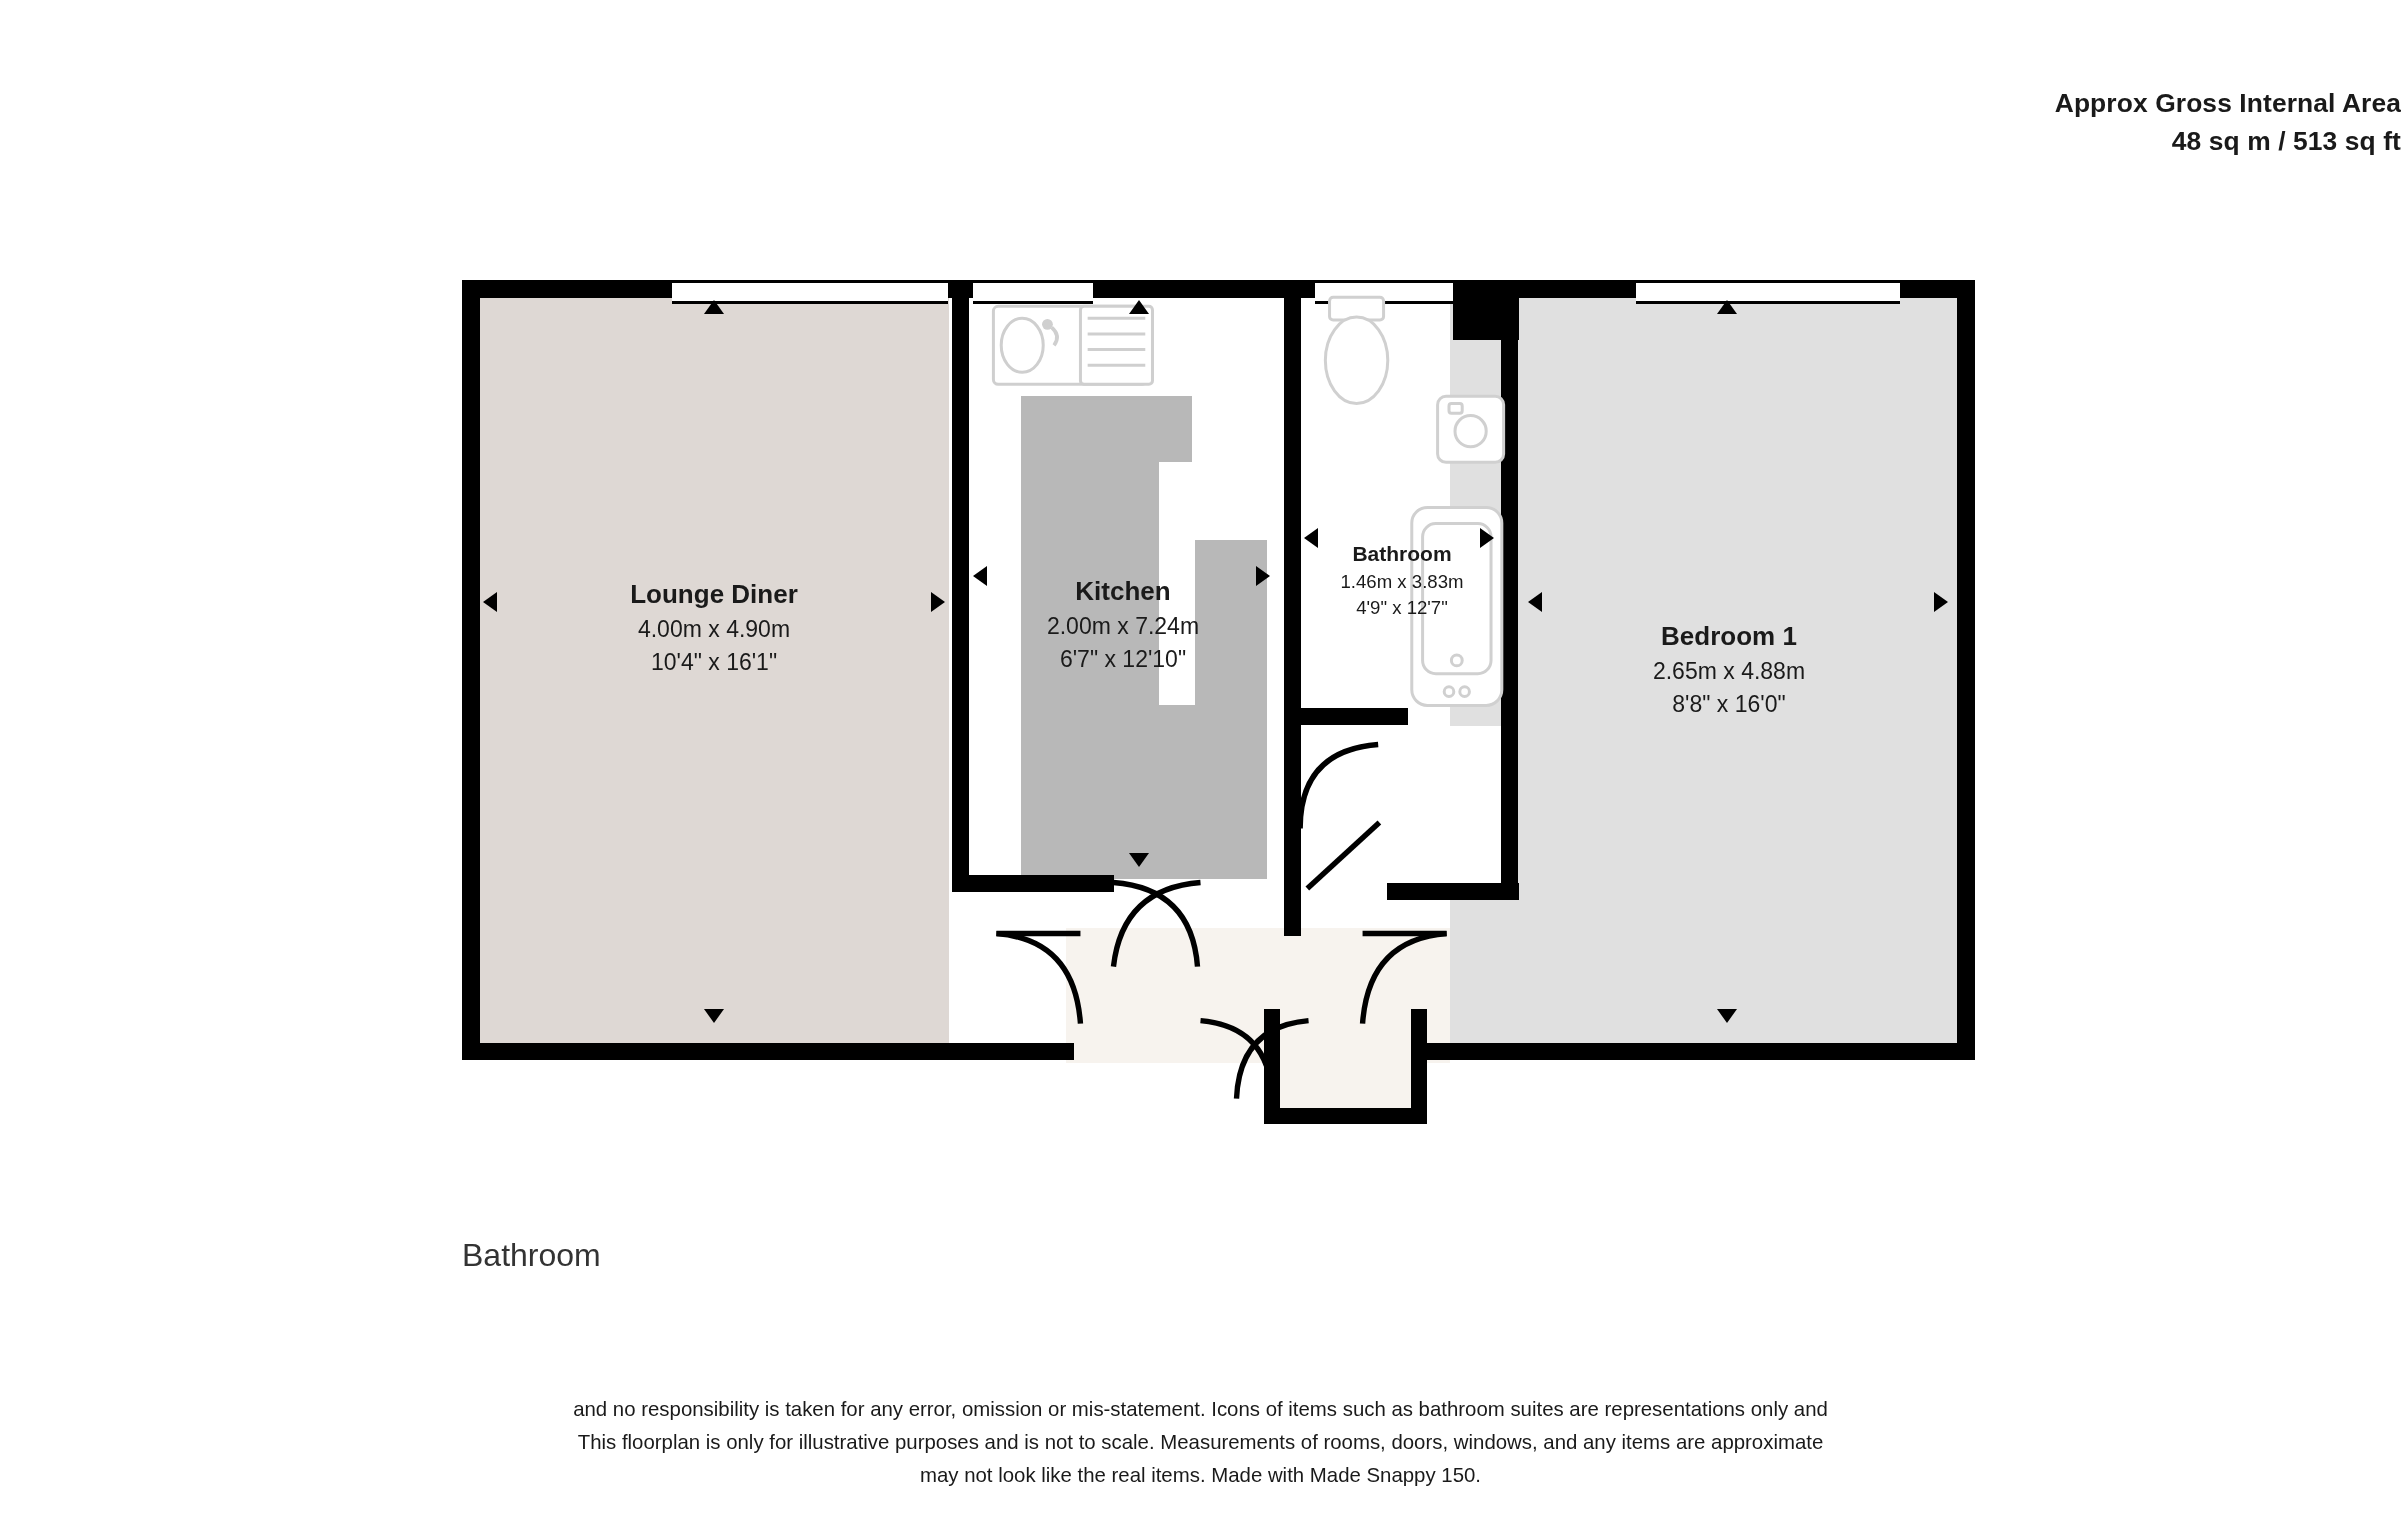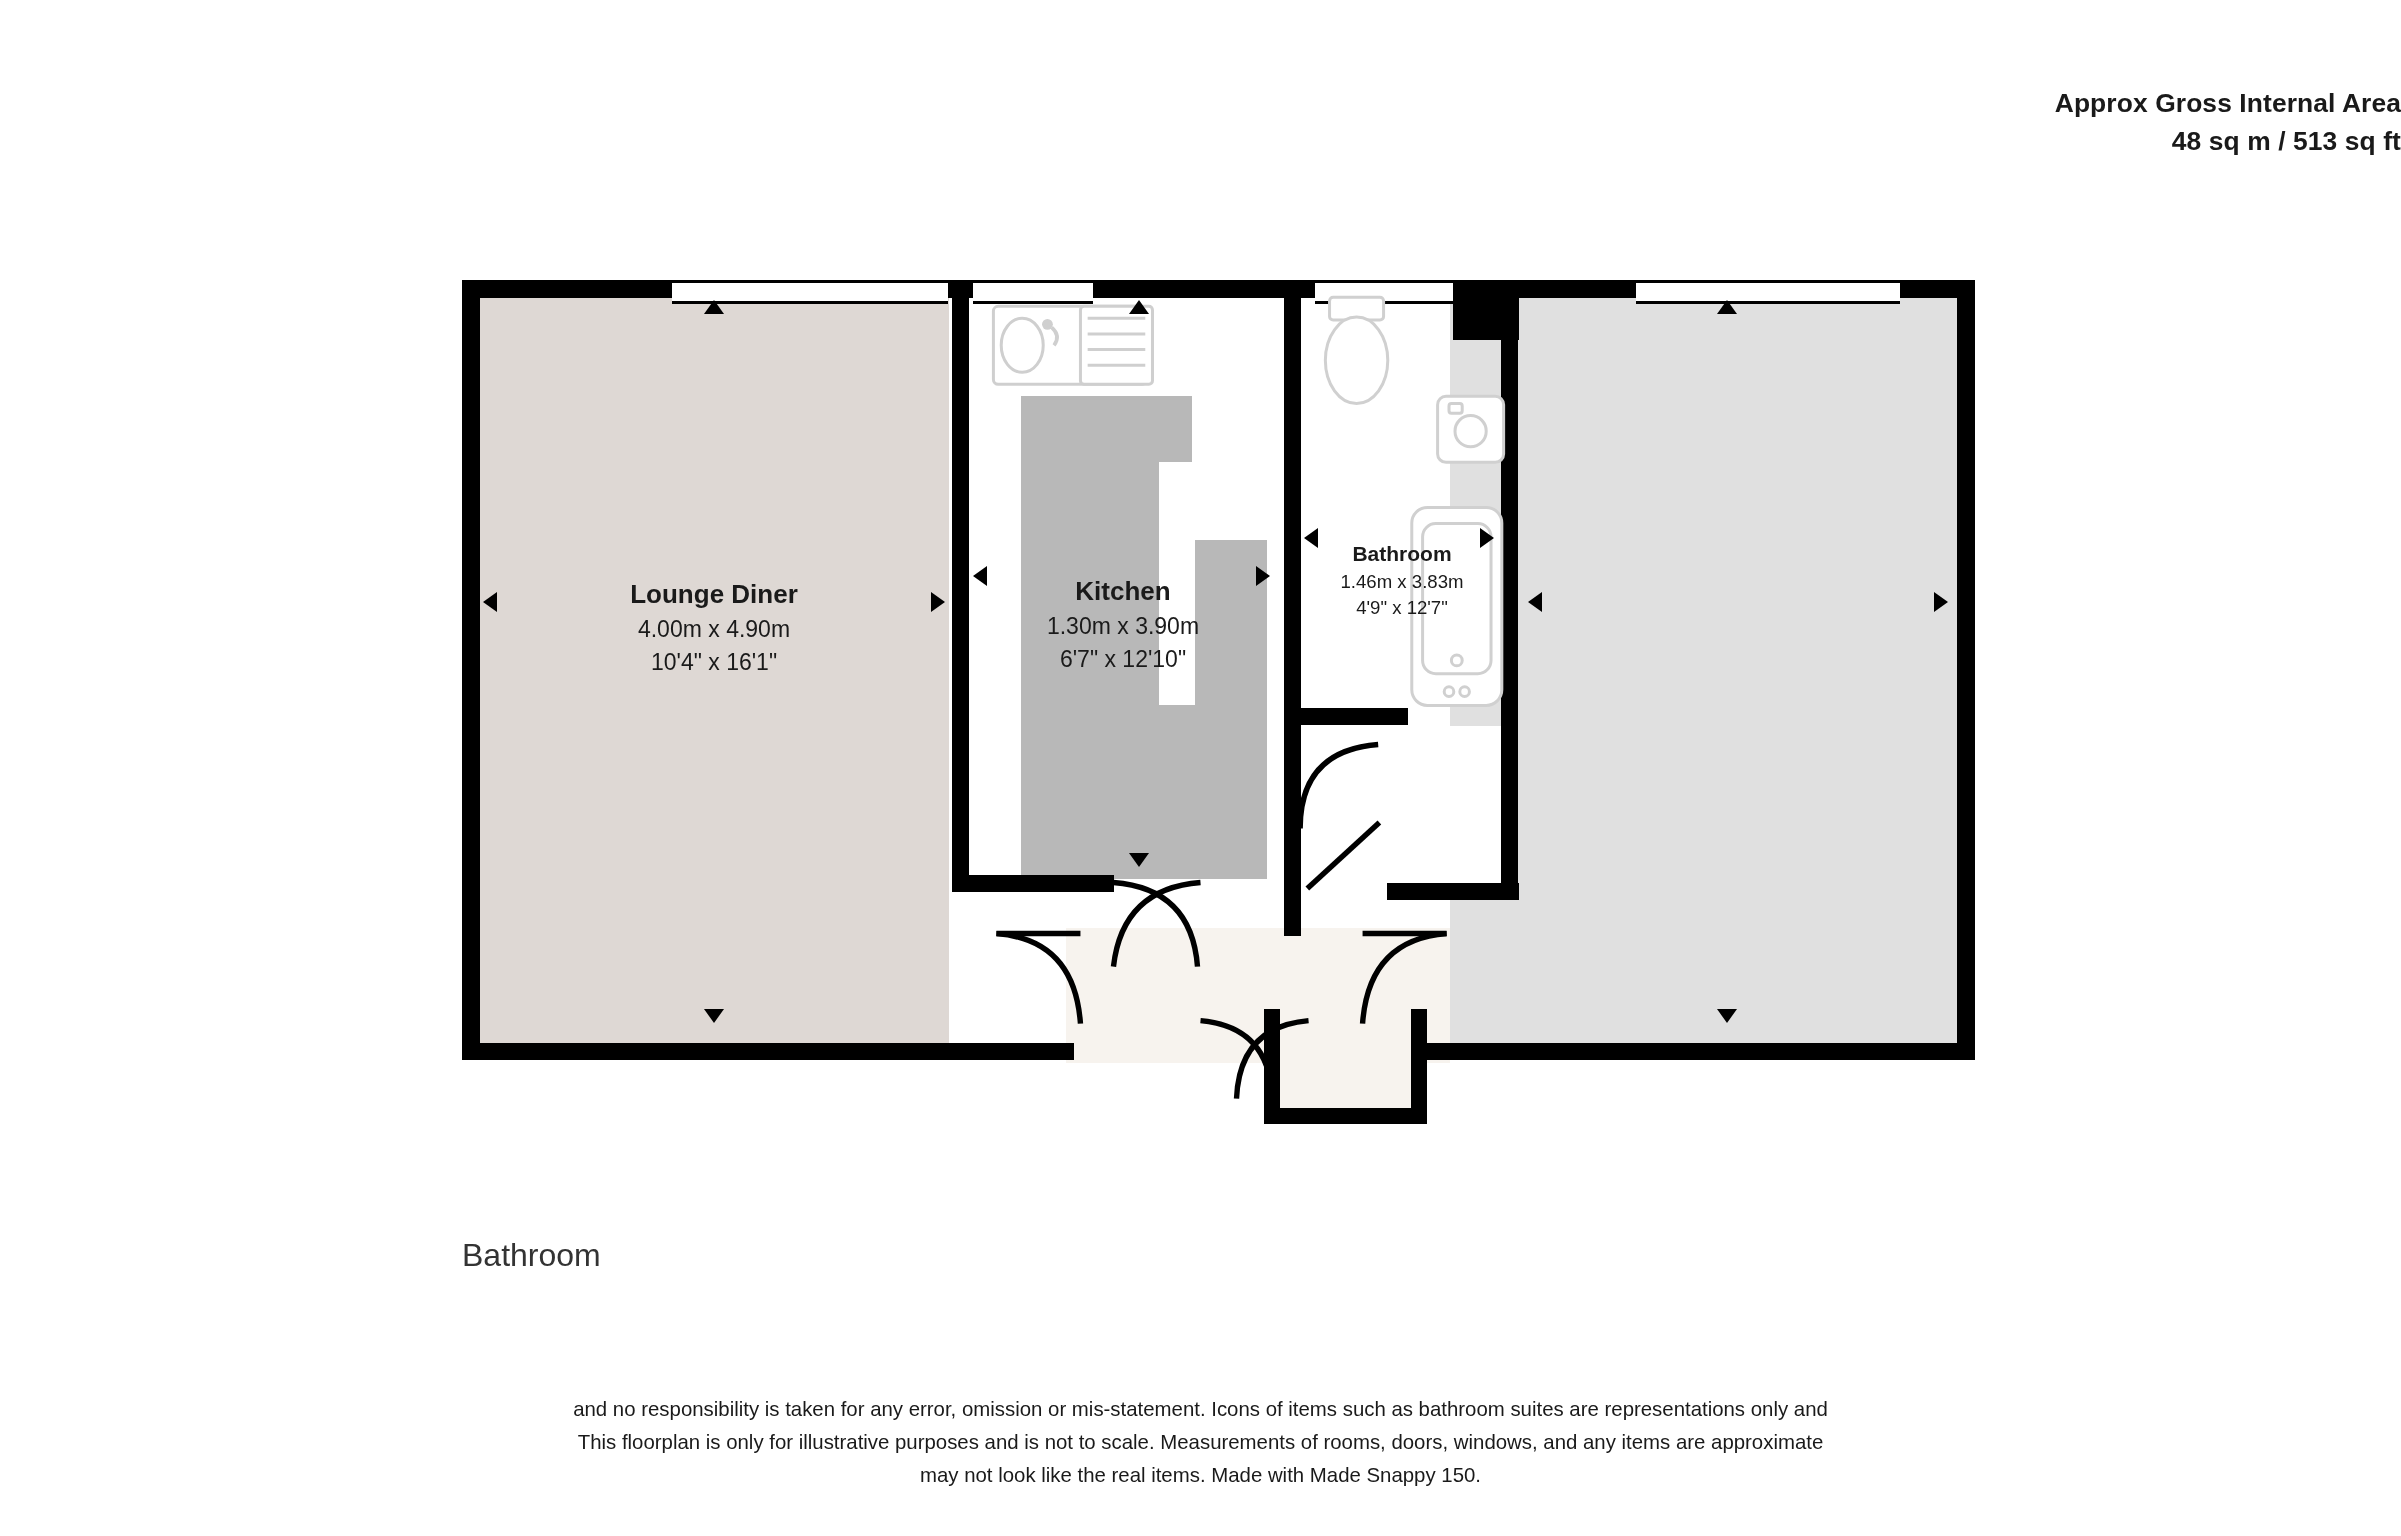--- a/index.html
+++ b/index.html
@@ -271,30 +271,35 @@
   <div class="arrow right" style="left:1934px; top:592px;"></div>
 
   <div class="label" style="left:528px; top:576px; width:372px;">
     <span class="name">Lounge Diner</span>
     <span class="dim">4.00m x 4.90m</span>
     <span class="dim">10'4" x 16'1"</span>
   </div>
 
   <div class="label" style="left:973px; top:545px; width:300px;margin-top:28px;">
     <span class="name">Kitchen</span>
-    <span class="dim">1.30m x 3.90m</span>
+    <span class="dim">2.00m x 7.24m</span>
     <span class="dim">6'7" x 12'10"</span>
   </div>
 
   <div class="label small" style="left:1279px; top:539px; width:246px;">
     <span class="name">Bathroom</span>
     <span class="dim">1.46m x 3.83m</span>
     <span class="dim">4'9" x 12'7"</span>
   </div>
 
+  <div class="label" style="left:1537px; top:618px; width:384px;">
+    <span class="name">Bedroom 1</span>
+    <span class="dim">2.65m x 4.88m</span>
+    <span class="dim">8'8" x 16'0"</span>
+  </div>
 </div>
 
 <div id="floorplan-caption">Bathroom</div>
 
 <div id="disclaimer">
   <p>and no responsibility is taken for any error, omission or mis-statement. Icons of items such as bathroom suites are representations only and</p>
   <p>This floorplan is only for illustrative purposes and is not to scale. Measurements of rooms, doors, windows, and any items are approximate</p>
   <p>may not look like the real items. Made with Made Snappy 150.</p>
 </div>
 

